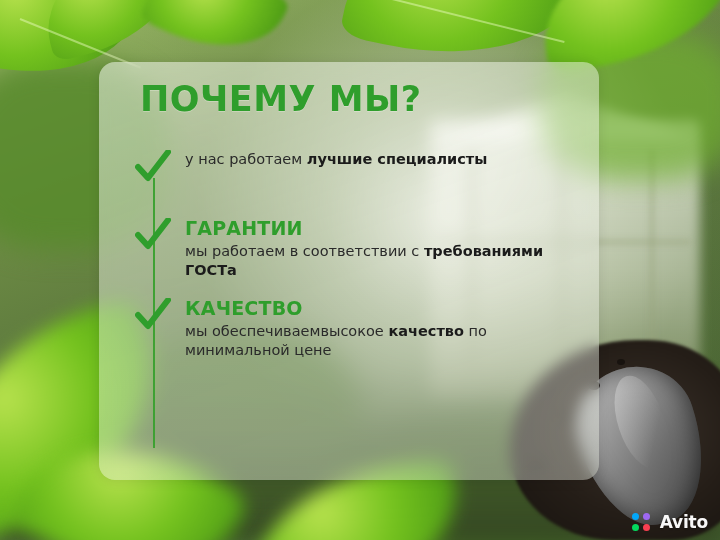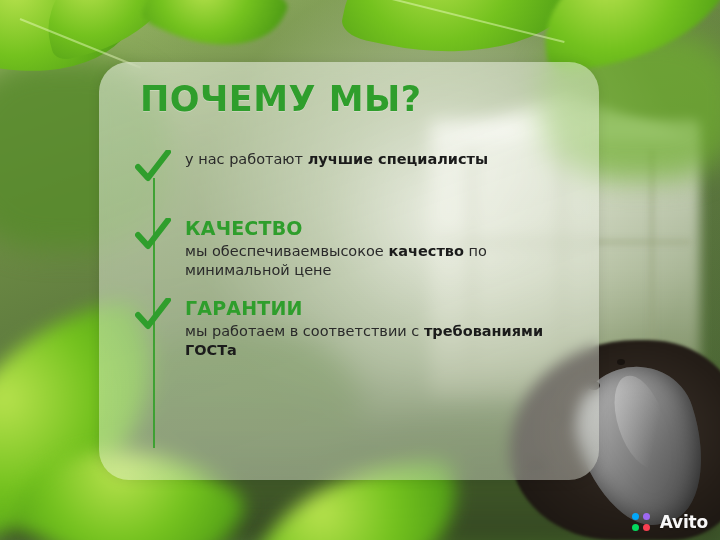--- a/index.html
+++ b/index.html
@@ -132,21 +132,21 @@
     opacity: 0.85;
   }
 
   
   #card {
     position: absolute;
     left: 99px;
     top: 62px;
     width: 500px;
     height: 418px;
-    border-radius: 30px;
+    border-radius: 16px;
     background: linear-gradient(160deg, rgba(255,255,255,0.50) 0%, rgba(248,250,244,0.42) 45%, rgba(236,240,228,0.40) 100%);
     backdrop-filter: blur(7px);
     -webkit-backdrop-filter: blur(7px);
     box-shadow: 0 1px 12px rgba(0,0,0,0.10);
     overflow: hidden;
   }
 
   #card-title {
     position: absolute;
     left: 41px;
@@ -304,44 +304,44 @@
       <div class="connector" style="top:28px; height:84px;"></div>
       <div class="connector" style="top:112px; height:84px;"></div>
       <div class="connector" style="top:196px; height:102px;"></div>
 
       <div class="item">
         <span class="check">
           <svg width="36" height="34" viewBox="0 0 36 34">
             <path d="M3 17 L13 28 L33 2" fill="none" stroke="#2f9e2c" stroke-width="6" stroke-linecap="round" stroke-linejoin="round"></path>
           </svg>
         </span>
-        <p class="item-desc"><span>у нас работают </span><b>лучшие специалисты</b><span></span></p>
+        <p class="item-desc"><span>у нас работаем </span><b>лучшие специалисты</b><span></span></p>
       </div>
 
+
+      <div class="item">
+        <span class="check">
+          <svg width="36" height="34" viewBox="0 0 36 34">
+            <path d="M3 17 L13 28 L33 2" fill="none" stroke="#2f9e2c" stroke-width="6" stroke-linecap="round" stroke-linejoin="round"></path>
+          </svg>
+        </span>
+        <p class="item-title">ГАРАНТИИ</p>
+        <p class="item-desc"><span>мы работаем в соответствии с </span><b>требованиями ГОСТа</b><span></span></p>
+      </div>
 
       <div class="item">
         <span class="check">
           <svg width="36" height="34" viewBox="0 0 36 34">
             <path d="M3 17 L13 28 L33 2" fill="none" stroke="#2f9e2c" stroke-width="6" stroke-linecap="round" stroke-linejoin="round"></path>
           </svg>
         </span>
         <p class="item-title">КАЧЕСТВО</p>
         <p class="item-desc"><span>мы обеспечиваемвысокое </span><b>качество</b><span> по минимальной цене</span></p>
       </div>
 
-      <div class="item">
-        <span class="check">
-          <svg width="36" height="34" viewBox="0 0 36 34">
-            <path d="M3 17 L13 28 L33 2" fill="none" stroke="#2f9e2c" stroke-width="6" stroke-linecap="round" stroke-linejoin="round"></path>
-          </svg>
-        </span>
-        <p class="item-title">ГАРАНТИИ</p>
-        <p class="item-desc"><span>мы работаем в соответствии с </span><b>требованиями ГОСТа</b><span></span></p>
-      </div>
-
     </div>
   </div>
 
   <div id="avito">
     <span class="dots">
       <i class="d1"></i>
         <i class="d2"></i>
         <i class="d3"></i>
         <i class="d4"></i>
     </span>

